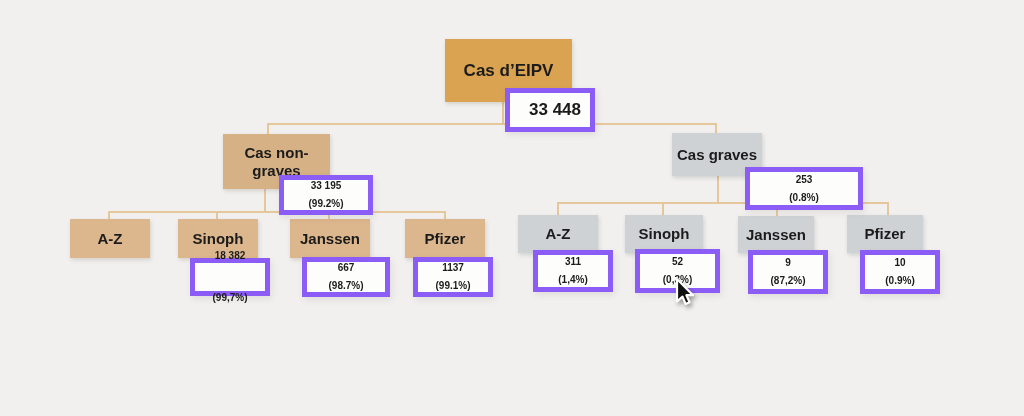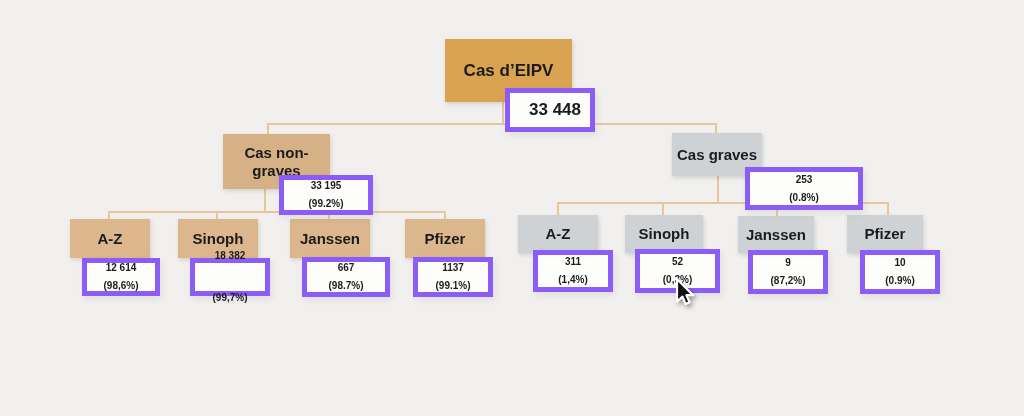--- a/index.html
+++ b/index.html
@@ -95,24 +95,20 @@
     <span style="white-space:nowrap;">Cas graves</span>
   </div>
   <div class="node val fs-val" style="left:745px;top:167px;width:118px;height:43px;">
     <span>253</span>
     <span>(0.8%)</span>
   </div>
 
   <div class="node hdr tan-light fs-hdr" style="left:70px;top:219px;width:80px;height:39px;">
     <span>A-Z</span>
   </div>
-  <div class="node val fs-val" style="left:82px;top:258px;width:78px;height:38px;">
-    <span>12 614</span>
-    <span>(98,6%)</span>
-  </div>
 
   <div class="node hdr tan-light fs-hdr" style="left:178px;top:219px;width:80px;height:39px;">
     <span>Sinoph</span>
   </div>
   <div class="node val fs-val" style="left:190px;top:258px;width:80px;height:38px;gap:24px;">
     <span>18 382</span>
     <span>(99,7%)</span>
   </div>
 
   <div class="node hdr tan-light fs-hdr" style="left:290px;top:219px;width:80px;height:39px;">

